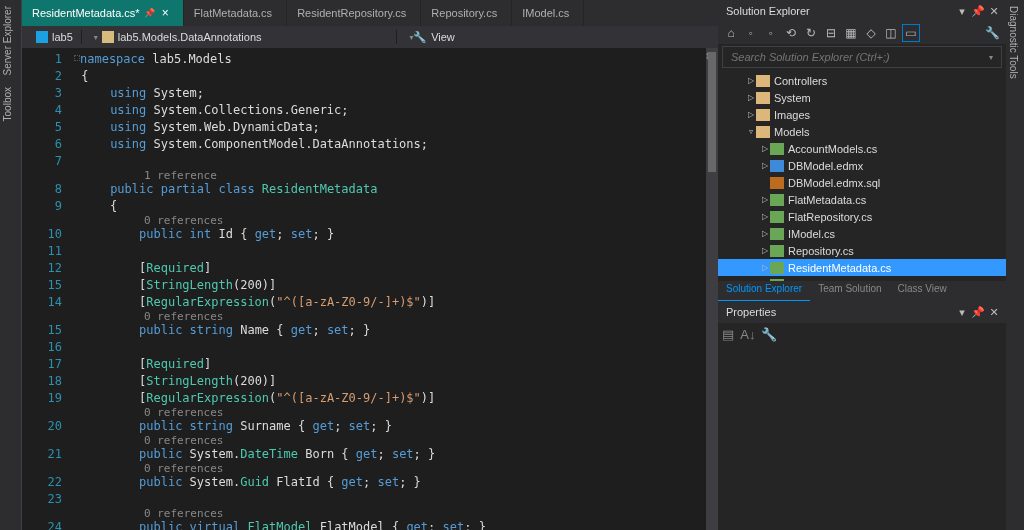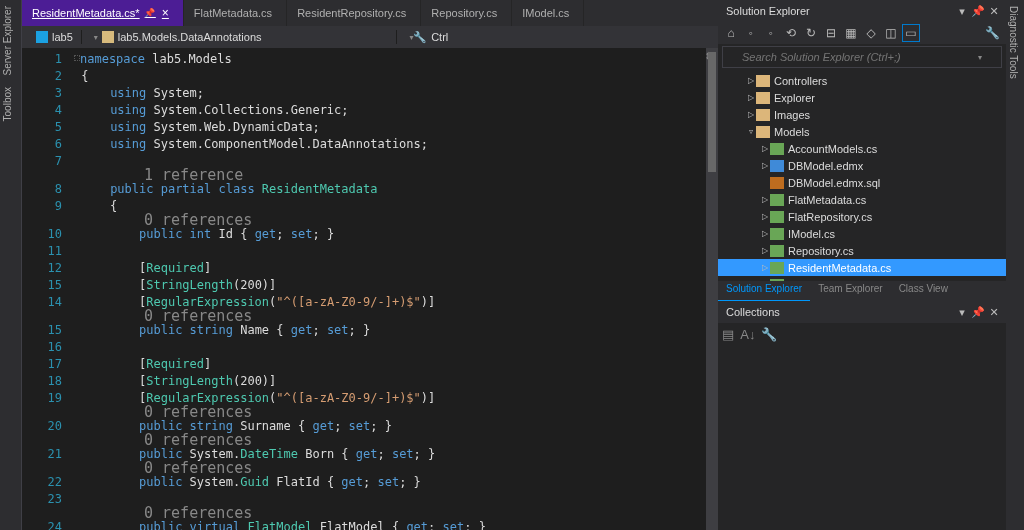--- a/index.html
+++ b/index.html
@@ -44,23 +44,22 @@
 .file-tab {
   padding: 0 14px 0 10px;
   display: flex;
   align-items: center;
   color: #b0b0b0;
   cursor: pointer;
   border-right: 1px solid #252526;
   position: relative;
 }
 .file-tab.active {
-  background: #4c1d95;
+  background: #0f766e;
   color: #fff;
-  text-decoration: underline;
 }
 .file-tab.active .close-x { color: #fff; }
 .pin-icon { font-size: 9px; margin-left: 5px; color: #cfd6dd; }
 .close-x { margin-left: 6px; font-size: 12px; color: #b0b0b0; }
 .breadcrumb {
   height: 22px;
   background: #333337;
   display: flex;
   align-items: center;
   padding: 0 6px;
@@ -106,21 +105,21 @@
   font-family: Consolas, monospace;
   font-size: 12px;
   line-height: 17px;
   padding-top: 3px;
   white-space: pre;
   color: #dcdcdc;
 }
 .k { color: #569cd6; }
 .t { color: #4ec9b0; }
 .s { color: #d69d72; }
-.ref { color: #888; font-size: 15px; }
+.ref { color: #888; font-size: 11px; }
 .outline {
   border: 1px dotted #555; display: inline-block;
   width: 6px; height: 6px; margin-bottom: 2px;
 }
 .scrollbar-v {
   width: 12px;
   background: #3e3e42;
   position: relative;
 }
 .scroll-thumb {
@@ -172,21 +171,21 @@
   cursor: pointer;
   font-size: 12px;
 }
 .tb-icon.active { border: 1px solid #007acc; }
 .search-row {
   height: 22px;
   background: #252526;
   border: 1px solid #3f3f46;
   margin: 2px 4px;
   display: flex; align-items: center;
-  padding: 0 19px;
+  padding: 0 8px;
 }
 .search-row input {
   flex: 1;
   background: transparent;
   border: none;
   color: #888;
   font-size: 11px;
   font-style: italic;
   outline: none;
 }
@@ -276,21 +275,21 @@
       <div class="bc-sep"></div>
       <div class="bc-item flex">
         <span class="bc-chev">▾</span>
         <span class="bc-icon bc-yellow" style="margin-left:4px"></span>
         <span>lab5.Models.DataAnnotations</span>
       </div>
       <div class="bc-sep"></div>
       <div class="bc-item flex">
         <span class="bc-chev">▾</span>
         <span class="bc-wrench">🔧</span>
-        <span>Ctrl</span>
+        <span>View</span>
       </div>
     </div>
     <div class="code-container">
       <div class="gutter" id="gutter">
           <div>1</div>
           <div>2</div>
           <div>3</div>
           <div>4</div>
           <div>5</div>
           <div>6</div>
@@ -355,21 +354,21 @@
     </div>
     <div class="tree" id="tree">
         <div class="tree-item" style="padding-left: 28px;">
           <span class="tri">▷</span>
           <span class="folder-ico"></span>
           <span>Controllers</span>
         </div>
         <div class="tree-item" style="padding-left: 28px;">
           <span class="tri">▷</span>
           <span class="folder-ico"></span>
-          <span>Explorer</span>
+          <span>System</span>
         </div>
         <div class="tree-item" style="padding-left: 28px;">
           <span class="tri">▷</span>
           <span class="folder-ico"></span>
           <span>Images</span>
         </div>
         <div class="tree-item" style="padding-left: 28px;">
           <span class="tri">▿</span>
           <span class="folder-ico"></span>
           <span>Models</span>
@@ -415,26 +414,26 @@
           <span>ResidentMetadata.cs</span>
         </div>
         <div class="tree-item" style="padding-left: 42px;">
           <span class="tri">▷</span>
           <span class="file-ico cs"></span>
           <span>ResidentRepository.cs</span>
         </div>
       </div>
     <div class="subtabs" id="subtabs">
         <div class="subtab active">Solution Explorer</div>
-        <div class="subtab">Team Explorer</div>
+        <div class="subtab">Team Solution</div>
         <div class="subtab">Class View</div>
       </div>
 
     <div class="panel-header">
-      <span class="title">Collections</span>
+      <span class="title">Properties</span>
       <span class="panel-btn">▾</span>
       <span class="panel-btn">📌</span>
       <span class="panel-btn">✕</span>
     </div>
     <div class="props-body">
       <div class="props-tb">
         <span class="icon">▤</span>
         <span class="icon">A↓</span>
         <span class="icon">🔧</span>
       </div>

